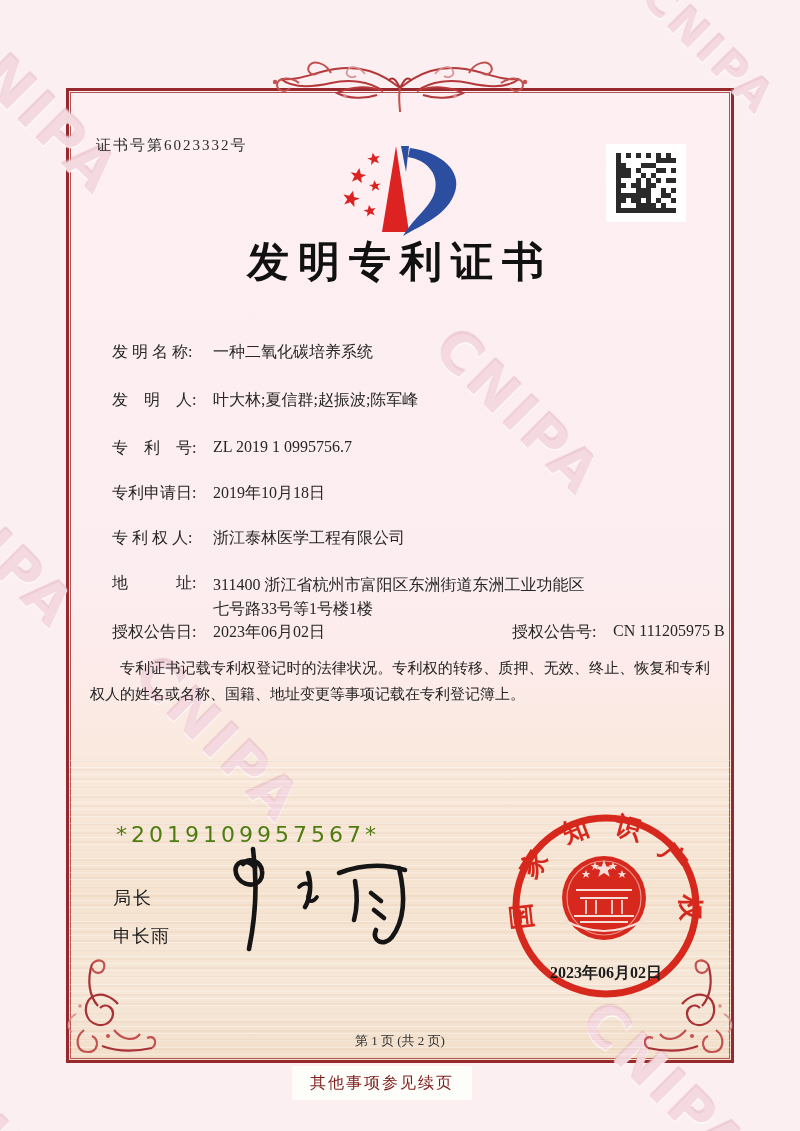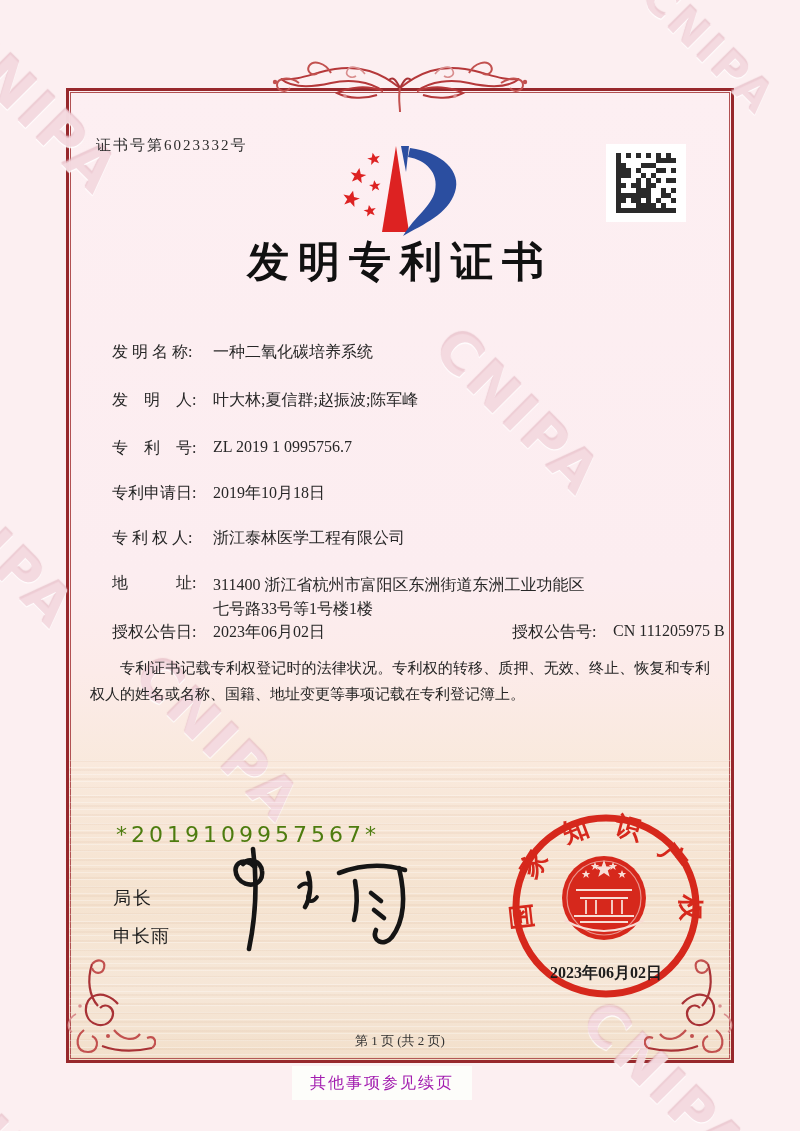--- a/index.html
+++ b/index.html
@@ -69,21 +69,21 @@
   }
   .director-title{position:absolute;left:113px;top:886px;font-size:18px;font-weight:500;
     font-family:"DejaVu Sans","Liberation Sans",sans-serif;color:#1d1d1d;letter-spacing:2px;}
   .director-name{position:absolute;left:113px;top:924px;font-size:18px;font-weight:500;
     font-family:"DejaVu Sans","Liberation Sans",sans-serif;color:#1d1d1d;letter-spacing:1px;}
   .signature{position:absolute;left:213px;top:843px;width:215px;height:110px;}
   .seal{position:absolute;left:508px;top:808px;width:196px;height:196px;}
   .page-indicator{position:absolute;left:0;top:1032px;width:800px;text-align:center;font-size:13px;color:#333;}
   .cont-strip{
     position:absolute;left:292px;top:1066px;width:180px;height:34px;background:#fdfdfa;
-    text-align:center;line-height:34px;font-size:16px;letter-spacing:2px;color:#a21caf;
+    text-align:center;line-height:34px;font-size:16px;letter-spacing:2px;color:#7f1d1d;
   }
   .seal-org{font-size:26px;font-weight:bold;font-family:"Liberation Serif","DejaVu Serif",serif;}
   .seal-date{font-size:16px;font-weight:bold;fill:#1c1c1c;font-family:"Liberation Serif","DejaVu Serif",serif;}
 </style>
 </head>
 <body>
 
 <span class="wm wm1">CNIPA</span>
 <span class="wm wm2">CNIPA</span>
 <span class="wm wm3">CNIPA</span>

